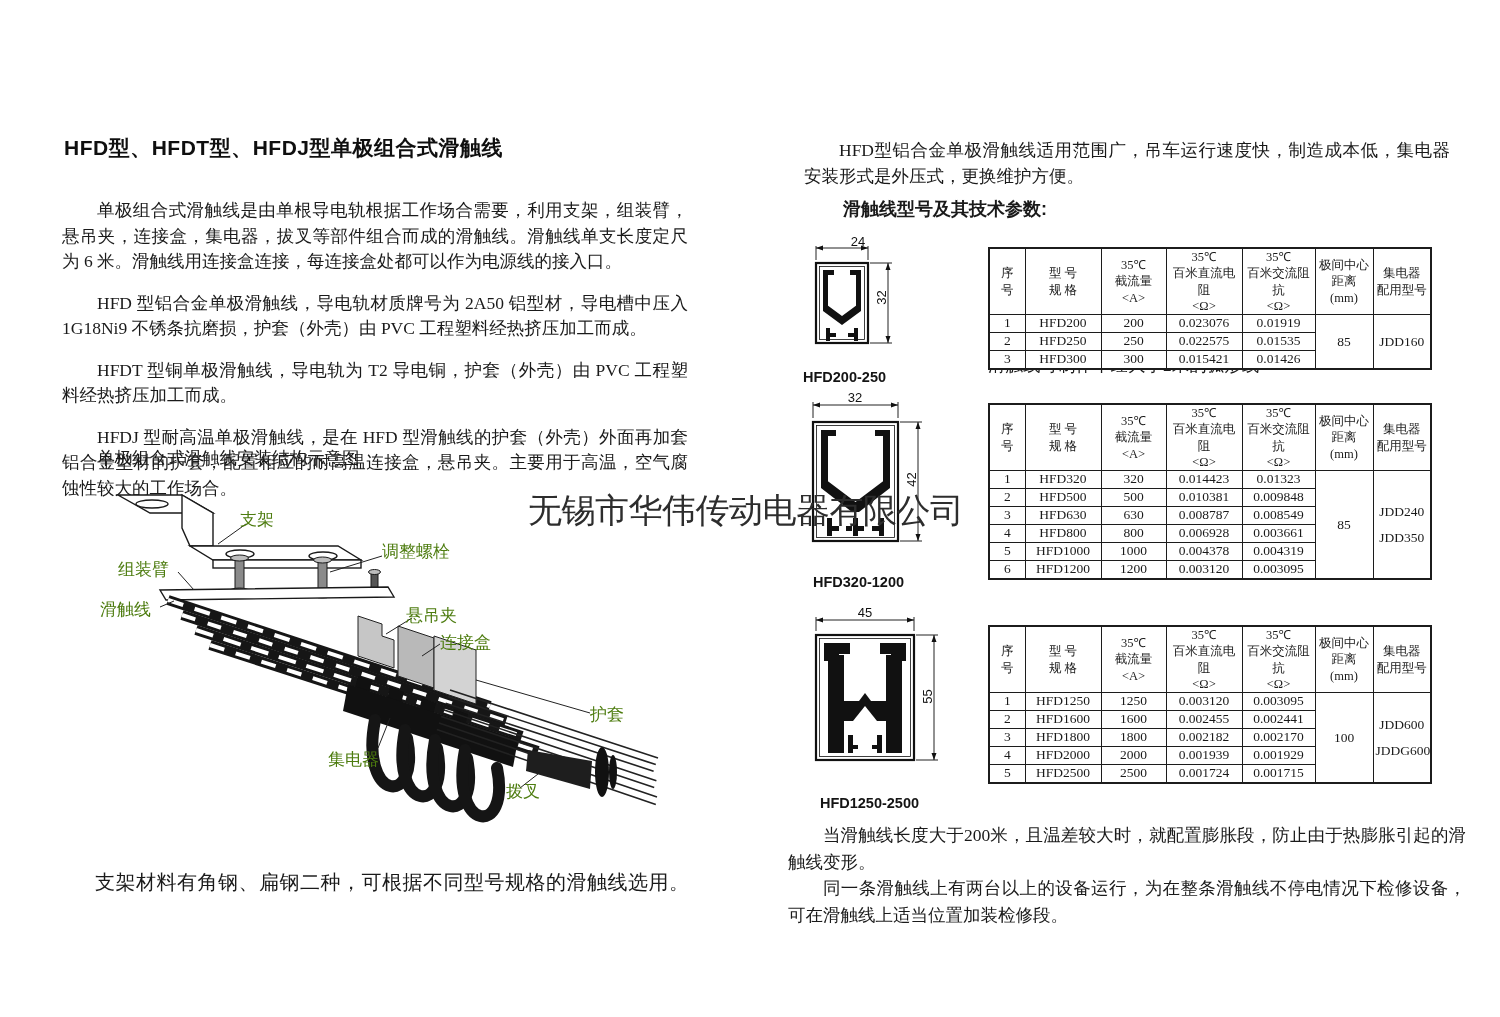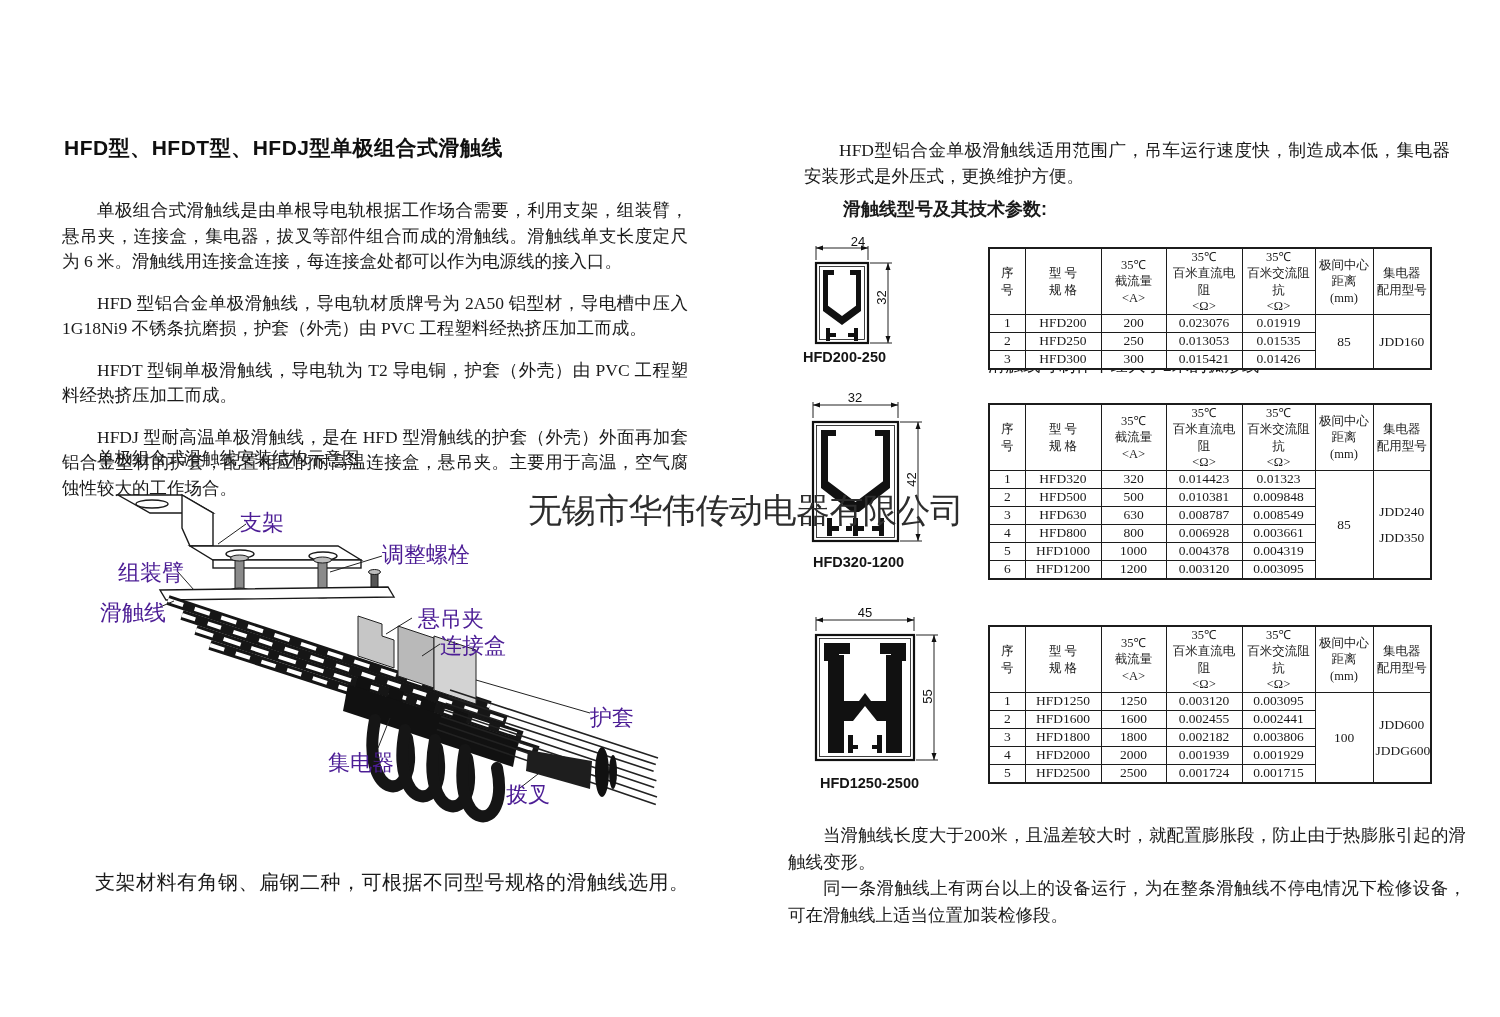--- a/index.html
+++ b/index.html
@@ -27,31 +27,31 @@
   .spec th,.spec td{border:1px solid #1c1c1c;text-align:center;vertical-align:middle;
              white-space:pre-line;padding:0 2px;font-weight:400;}
   .spec th{font-size:12.5px;line-height:1.3;}
   .spec td{font-size:13.5px;height:17px;line-height:1.1;}
   .spec.hdr1 th{height:46px;}
   .spec.hdr2 th{height:51px;}
   .spec td.merge{line-height:1.9;}
   
   .diagram{left:90px;top:480px;width:585px;height:372px;z-index:5;}
   .diagram svg{position:absolute;left:0;top:0;}
-  .dlabel{position:absolute;font-size:22px;white-space:nowrap;color:#4c1d95;z-index:7;}
+  .dlabel{position:absolute;font-size:17px;white-space:nowrap;color:#4d7c0f;z-index:7;}
   
   .profile{z-index:5;}
   .p1{left:795px;top:238px;width:150px;height:140px;}
   .p2{left:795px;top:390px;width:160px;height:195px;}
   .p3{left:795px;top:605px;width:165px;height:200px;}
   .dim{position:absolute;font-family:"Liberation Sans",sans-serif;font-size:13px;color:#111;
        text-align:center;}
   .dim.vert{transform:rotate(-90deg);transform-origin:center;}
   .profile-label{position:absolute;font-family:"Liberation Sans",sans-serif;font-weight:700;
-       font-size:14.5px;color:#141414;text-align:center;white-space:nowrap;}
+       font-size:14.5px;color:#141414;text-align:center;white-space:nowrap;margin-top:20px;}
   .lineart{stroke:#1a1a1a;fill:#ffffff;stroke-width:1.4;}
   .blackpart{fill:#111;stroke:none;}
   .thinline{stroke:#222;stroke-width:1;fill:none;}
 </style>
 </head>
 <body>
 
 <div class="page">
 
   <div class="abs watermark">无锡市华伟传动电器有限公司</div>
@@ -148,21 +148,21 @@
         <line x1="350" y1="164" x2="332" y2="176"></line>
         <line x1="500" y1="233" x2="386" y2="200"></line>
         <line x1="288" y1="268" x2="300" y2="238"></line>
         <line x1="430" y1="308" x2="448" y2="294"></line>
       </g>
     </svg>
     <span class="dlabel" style="left:150px;top:28px">支架</span>
     <span class="dlabel" style="left:292px;top:60px">调整螺栓</span>
     <span class="dlabel" style="left:28px;top:78px">组装臂</span>
     <span class="dlabel" style="left:10px;top:118px">滑触线</span>
-    <span class="dlabel" style="left:328px;top:124px">悬吊夹</span>
+    <span class="dlabel" style="left:316px;top:124px">悬吊夹</span>
     <span class="dlabel" style="left:350px;top:151px">连接盒</span>
     <span class="dlabel" style="left:500px;top:223px">护套</span>
     <span class="dlabel" style="left:238px;top:268px">集电器</span>
     <span class="dlabel" style="left:416px;top:300px">拨叉</span>
   </div>
 
   <div class="abs left-footnote">支架材料有角钢、扁钢二种，可根据不同型号规格的滑触线选用。</div>
 
   <div class="abs right-intro">
     <p>HFD型铝合金单极滑触线适用范围广，吊车运行速度快，制造成本低，集电器安装形式是外压式，更换维护方便。</p>
@@ -294,21 +294,21 @@
           <td>200</td>
           <td>0.023076</td>
           <td>0.01919</td>
           <td rowspan="3" class="merge">85</td>
           <td rowspan="3" class="merge">JDD160</td>
         </tr>
         <tr>
           <td>2</td>
           <td>HFD250</td>
           <td>250</td>
-          <td>0.013053</td>
+          <td>0.022575</td>
           <td>0.01535</td>
         </tr>
         <tr>
           <td>3</td>
           <td>HFD300</td>
           <td>300</td>
           <td>0.015421</td>
           <td>0.01426</td>
         </tr>
       </tbody>
@@ -445,21 +445,21 @@
           <td>HFD1600</td>
           <td>1600</td>
           <td>0.002455</td>
           <td>0.002441</td>
         </tr>
         <tr>
           <td>3</td>
           <td>HFD1800</td>
           <td>1800</td>
           <td>0.002182</td>
-          <td>0.003806</td>
+          <td>0.002170</td>
         </tr>
         <tr>
           <td>4</td>
           <td>HFD2000</td>
           <td>2000</td>
           <td>0.001939</td>
           <td>0.001929</td>
         </tr>
         <tr>
           <td>5</td>

